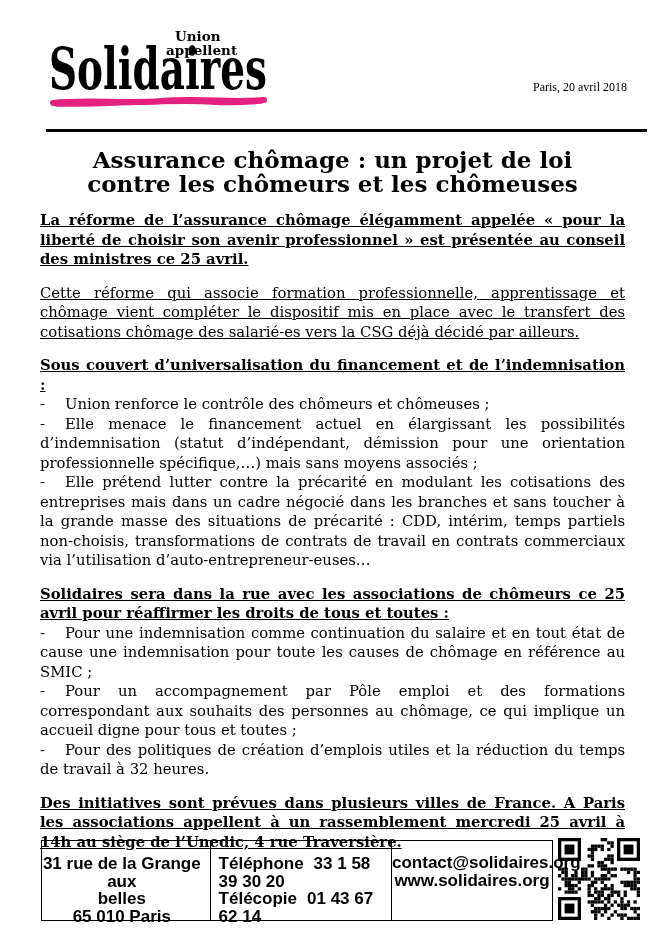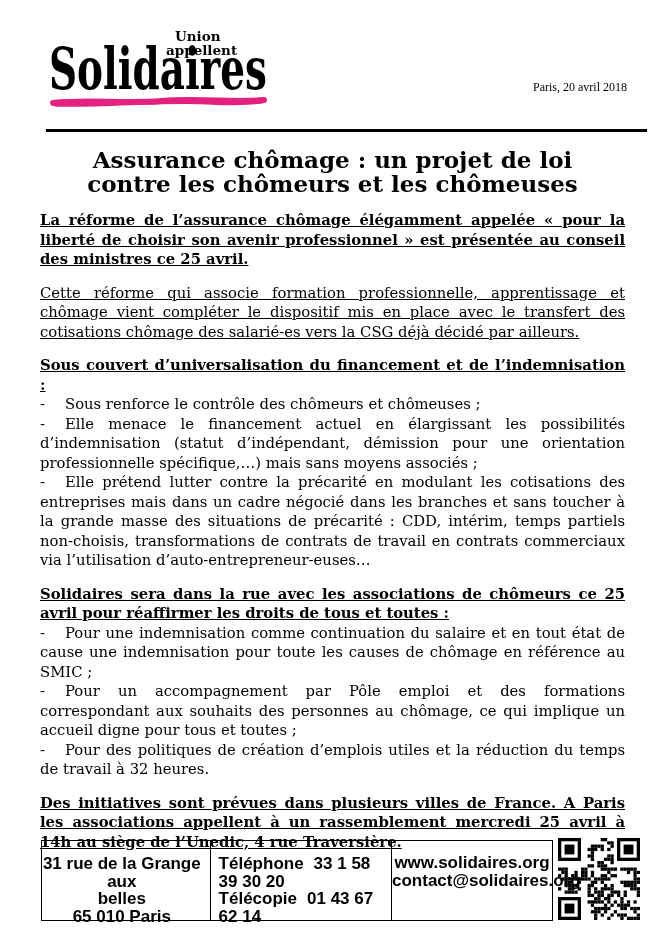--- a/index.html
+++ b/index.html
@@ -76,21 +76,21 @@
     <div class="doc-title">
       <span>Assurance chômage : un projet de loi</span><br>
       <span>contre les chômeurs et les chômeuses</span>
     </div>
 
     <p class="b">La réforme de l’assurance chômage élégamment appelée « pour la liberté de choisir son avenir professionnel » est présentée au conseil des ministres ce 25 avril.</p>
 
     <p>Cette réforme qui associe formation professionnelle, apprentissage et chômage vient compléter le dispositif mis en place avec le transfert des cotisations chômage des salarié-es vers la CSG déjà décidé par ailleurs.</p>
 
     <p class="b tight">Sous couvert d’universalisation du financement et de l’indemnisation :</p>
-    <div class="li"><span class="dash">-</span><span>Sous renforce le contrôle des chômeurs et chômeuses ;</span></div>
+    <div class="li"><span class="dash">-</span><span>Union renforce le contrôle des chômeurs et chômeuses ;</span></div>
     <div class="li"><span class="dash">-</span><span>Elle menace le financement actuel en élargissant les possibilités d’indemnisation (statut d’indépendant, démission pour une orientation professionnelle spécifique,…) mais sans moyens associés ;</span></div>
     <div class="li"><span class="dash">-</span><span>Elle prétend lutter contre la précarité en modulant les cotisations des entreprises mais dans un cadre négocié dans les branches et sans toucher à la grande masse des situations de précarité : CDD, intérim, temps partiels non-choisis, transformations de contrats de travail en contrats commerciaux via l’utilisation d’auto-entrepreneur-euses…</span></div>
 
     <p class="b tight">Solidaires sera dans la rue avec les associations de chômeurs ce 25 avril pour réaffirmer les droits de tous et toutes :</p>
     <div class="li"><span class="dash">-</span><span>Pour une indemnisation comme continuation du salaire et en tout état de cause une indemnisation pour toute les causes de chômage en référence au SMIC ;</span></div>
     <div class="li"><span class="dash">-</span><span>Pour un accompagnement par Pôle emploi et des formations correspondant aux souhaits des personnes au chômage, ce qui implique un accueil digne pour tous et toutes ;</span></div>
     <div class="li"><span class="dash">-</span><span>Pour des politiques de création d’emplois utiles et la réduction du temps de travail à 32 heures.</span></div>
 
     <p class="b">Des initiatives sont prévues dans plusieurs villes de France. A Paris les associations appellent à un rassemblement mercredi 25 avril à 14h au siège de l’Unedic, 4 rue Traversière.</p>
   </div>
@@ -99,22 +99,22 @@
     <div class="cell c1">
       <div>31 rue de la Grange aux</div>
       <div>belles</div>
       <div>65 010 Paris</div>
     </div>
     <div class="cell c2">
       <div><span>Téléphone</span><span class="lbl-gap"></span><span>33 1 58 39 30 20</span></div>
       <div><span>Télécopie</span><span class="lbl-gap"></span><span>01 43 67 62 14</span></div>
     </div>
     <div class="cell c3">
+      <div>contact@solidaires.org</div>
       <div>www.solidaires.org</div>
-      <div>contact@solidaires.org</div>
     </div>
   </div>
 
   <div class="qr"><svg width="82" height="82" viewBox="0 0 82 82" fill="#000">
         <rect x="42.64" y="0.00" width="3.28" height="3.28"></rect>
         <rect x="45.92" y="0.00" width="3.28" height="3.28"></rect>
         <rect x="49.20" y="3.28" width="3.28" height="3.28"></rect>
         <rect x="52.48" y="3.28" width="3.28" height="3.28"></rect>
         <rect x="32.80" y="6.56" width="3.28" height="3.28"></rect>
         <rect x="36.08" y="6.56" width="3.28" height="3.28"></rect>

